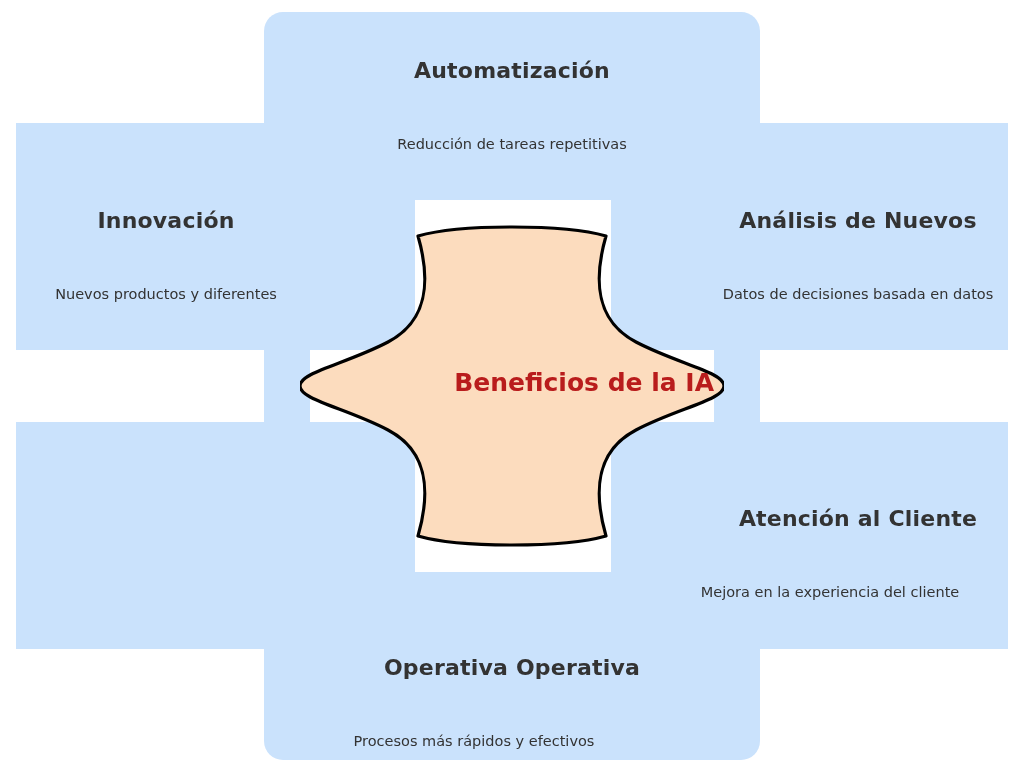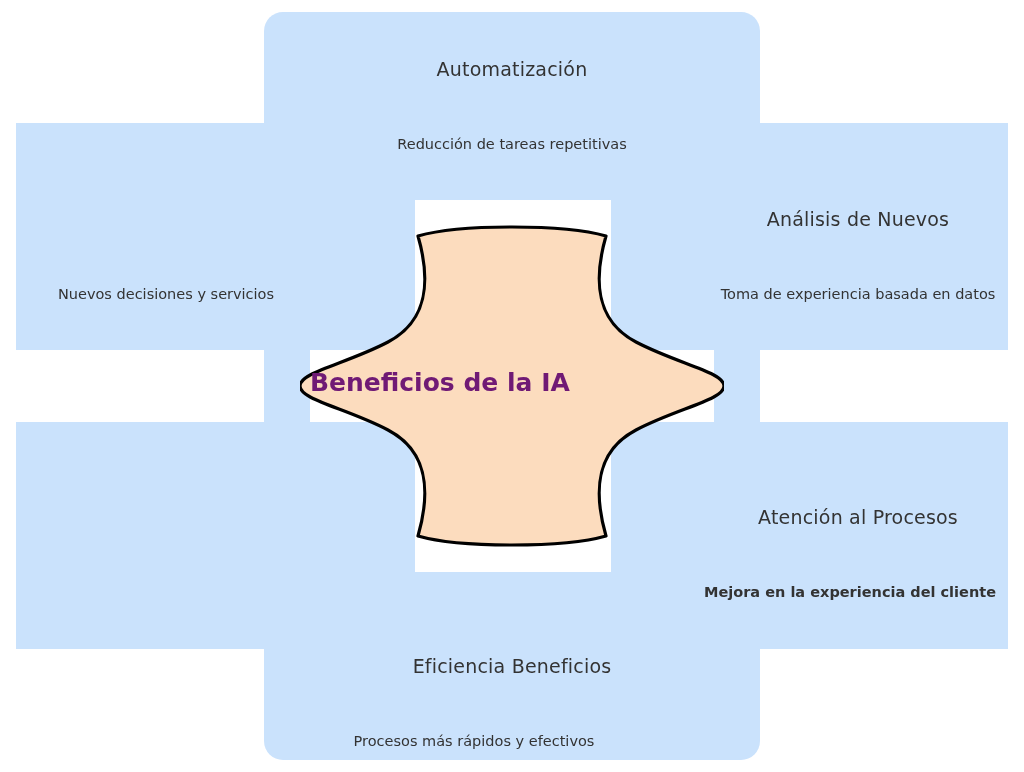--- a/index.html
+++ b/index.html
@@ -81,22 +81,22 @@
   }
 
   
   .node-text {
     position: absolute;
     text-align: center;
     color: #333333;
     pointer-events: none;
   }
   .node-title {
-    font-size: 19px;
-    font-weight: normal;
+    font-size: 22px;
+    font-weight: bold;
     letter-spacing: 0.2px;
     white-space: nowrap;
   }
   .node-desc {
     font-size: 14.5px;
     font-weight: normal;
     white-space: nowrap;
   }
 
   
@@ -106,35 +106,35 @@
   .t-left1    { left: 16px;  top: 208px; width: 300px; }
   .d-left1    { left: 16px;  top: 286px; width: 300px; }
 
   .t-right1   { left: 708px; top: 208px; width: 300px; }
   .d-right1   { left: 708px; top: 286px; width: 300px; }
 
   .t-left2    { left: 16px;  top: 506px; width: 300px; }
   .d-left2    { left: 16px;  top: 584px; width: 300px; }
 
   .t-right2   { left: 708px; top: 506px; width: 300px; }
-  .d-right2   { left: 700px; top: 584px; width: 300px; font-weight: bold; }
+  .d-right2   { left: 680px; top: 584px; width: 300px; }
 
   .t-bottom   { left: 264px; top: 655px; width: 496px; }
   .d-bottom   { left: 264px; top: 733px; width: 420px; }
 
   
   .center-label {
     position: absolute;
     left: 310px;
     top: 368px;
     width: 404px;
-    text-align: left;
+    text-align: right;
     font-size: 25px;
     font-weight: bold;
-    color: #701a75;
+    color: #b91c1c;
     white-space: nowrap;
     pointer-events: none;
   }
 </style>
 </head>
 <body>
 
 <div id="canvas">
 
   <div class="panel panel-vertical-top"></div>
@@ -159,25 +159,26 @@
         C 0,148 46,140 88,118
         C 130,96 130,54 118,12
         Z" fill="#fcdcbe" stroke="#000000" stroke-width="3.2" stroke-linejoin="round"></path>
   </svg>
 
   <div class="center-label">Beneficios de la IA</div>
 
   <div class="node-text node-title t-top">Automatización</div>
   <div class="node-text node-desc d-top">Reducción de tareas repetitivas</div>
 
-  <div class="node-text node-desc d-left1">Nuevos decisiones y servicios</div>
+  <div class="node-text node-title t-left1">Innovación</div>
+  <div class="node-text node-desc d-left1">Nuevos productos y diferentes</div>
 
   <div class="node-text node-title t-right1">Análisis de Nuevos</div>
-  <div class="node-text node-desc d-right1">Toma de experiencia basada en datos</div>
+  <div class="node-text node-desc d-right1">Datos de decisiones basada en datos</div>
 
 
-  <div class="node-text node-title t-right2">Atención al Procesos</div>
+  <div class="node-text node-title t-right2">Atención al Cliente</div>
   <div class="node-text node-desc d-right2">Mejora en la experiencia del cliente</div>
 
-  <div class="node-text node-title t-bottom">Eficiencia Beneficios</div>
+  <div class="node-text node-title t-bottom">Operativa Operativa</div>
   <div class="node-text node-desc d-bottom">Procesos más rápidos y efectivos</div>
 
 </div>
 
 </body></html>

